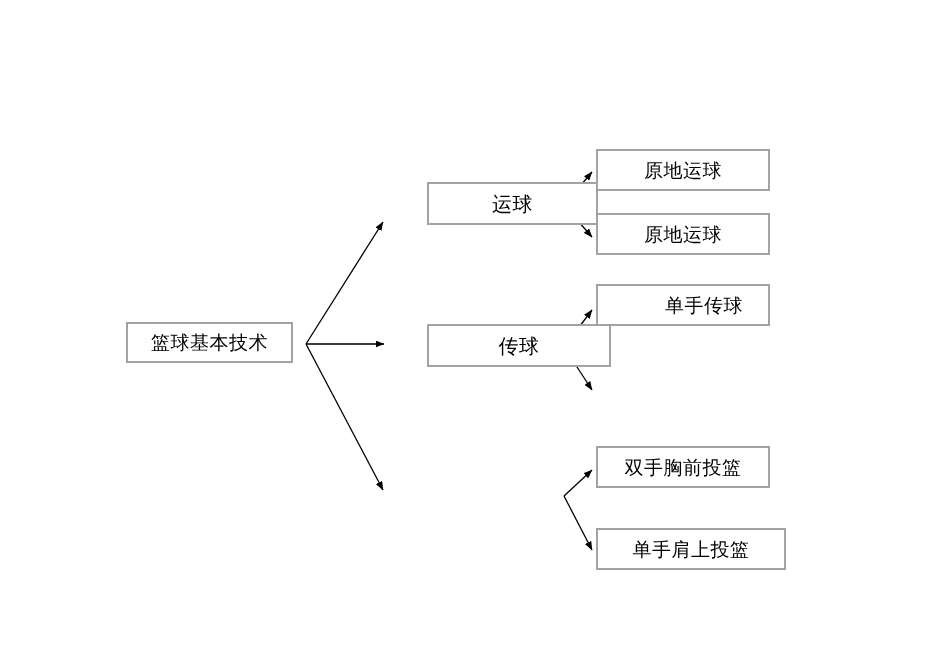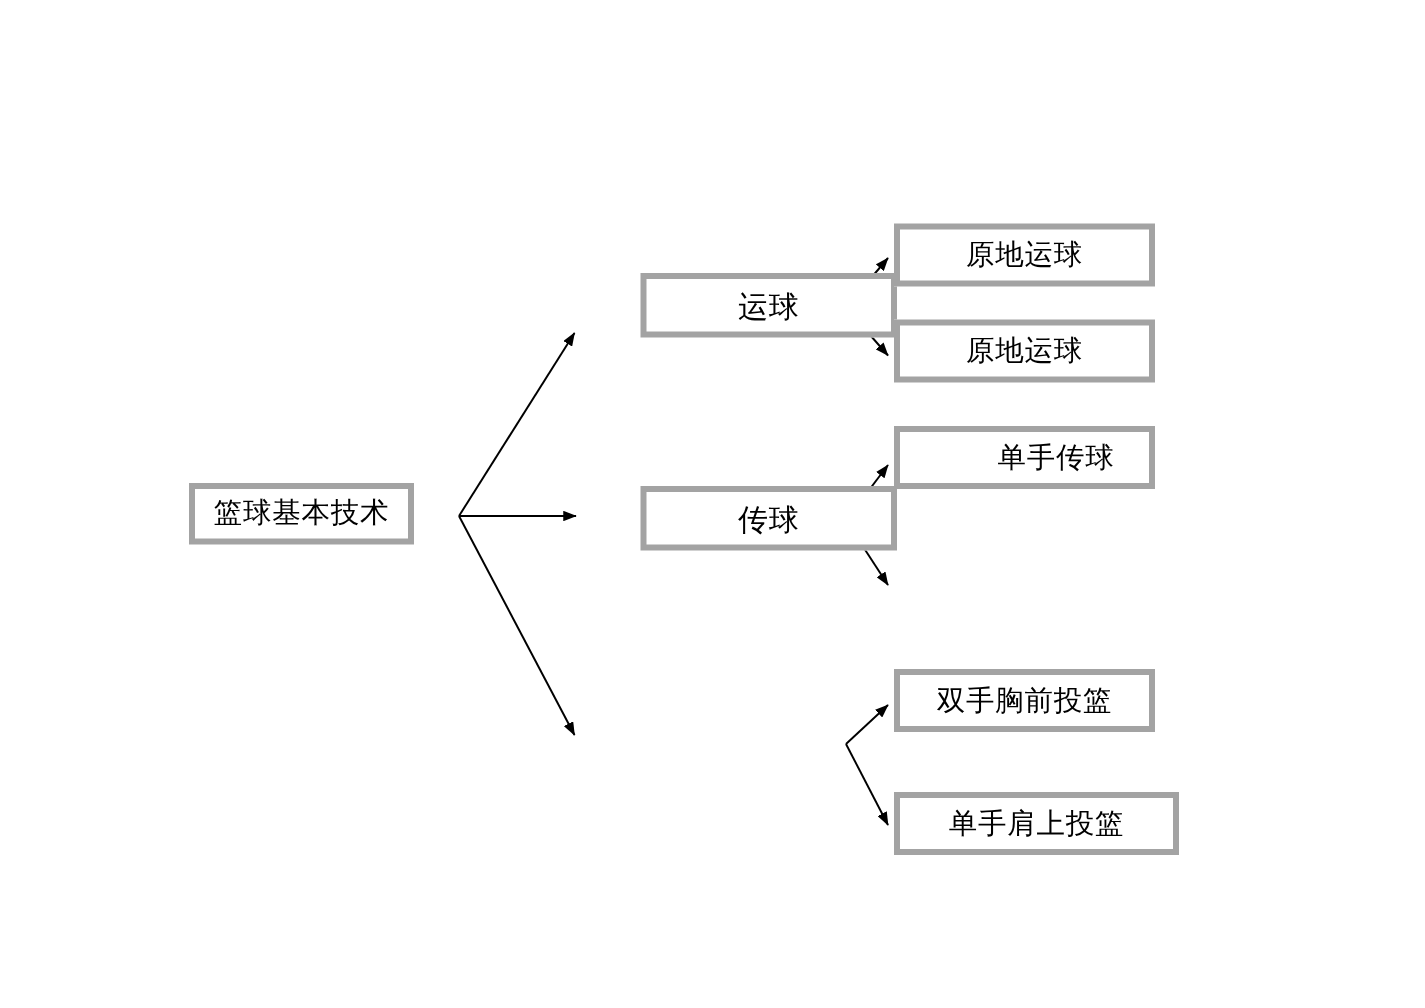--- a/index.html
+++ b/index.html
@@ -23,21 +23,21 @@
   #connector-layer {
     position: absolute;
     left: 0;
     top: 0;
     width: 950px;
     height: 672px;
   }
   .node-box {
     position: absolute;
     box-sizing: border-box;
-    border: 4px solid #a3a3a3;
+    border: 2px solid #a3a3a3;
     background: #ffffff;
     display: flex;
     align-items: center;
     justify-content: center;
     color: #000000;
     line-height: 1.1;
     white-space: nowrap;
   }
   .node-label {
     display: block;
@@ -73,29 +73,29 @@
     <line x1="564" y1="205" x2="592" y2="172" stroke="#000000" stroke-width="1.3" marker-end="url(#arrowhead)"></line>
     <line x1="564" y1="205" x2="592" y2="237" stroke="#000000" stroke-width="1.3" marker-end="url(#arrowhead)"></line>
 
     <line x1="564" y1="347" x2="592" y2="310" stroke="#000000" stroke-width="1.3" marker-end="url(#arrowhead)"></line>
     <line x1="564" y1="347" x2="592" y2="390" stroke="#000000" stroke-width="1.3" marker-end="url(#arrowhead)"></line>
 
     <line x1="564" y1="496" x2="592" y2="470" stroke="#000000" stroke-width="1.3" marker-end="url(#arrowhead)"></line>
     <line x1="564" y1="496" x2="592" y2="550" stroke="#000000" stroke-width="1.3" marker-end="url(#arrowhead)"></line>
   </svg>
 
-  <div class="node-box node-root" style="left:126px; top:322px; width:150px; height:41px;">
+  <div class="node-box node-root" style="left:126px; top:322px; width:167px; height:41px;">
     <span class="node-label">篮球基本技术</span>
   </div>
 
   <div class="node-box node-mid" style="left:387px; top:182px; width:171px; height:43px;">
     <span class="node-label">运球</span>
   </div>
 
-  <div class="node-box node-mid" style="left:387px; top:324px; width:171px; height:43px;">
+  <div class="node-box node-mid" style="left:387px; top:324px; width:184px; height:43px;">
     <span class="node-label">传球</span>
   </div>
 
 
   <div class="node-box node-leaf" style="left:596px; top:149px; width:174px; height:42px;">
     <span class="node-label">原地运球</span>
   </div>
   <div class="node-box node-leaf" style="left:596px; top:213px; width:174px; height:42px;">
     <span class="node-label">原地运球</span>
   </div>

